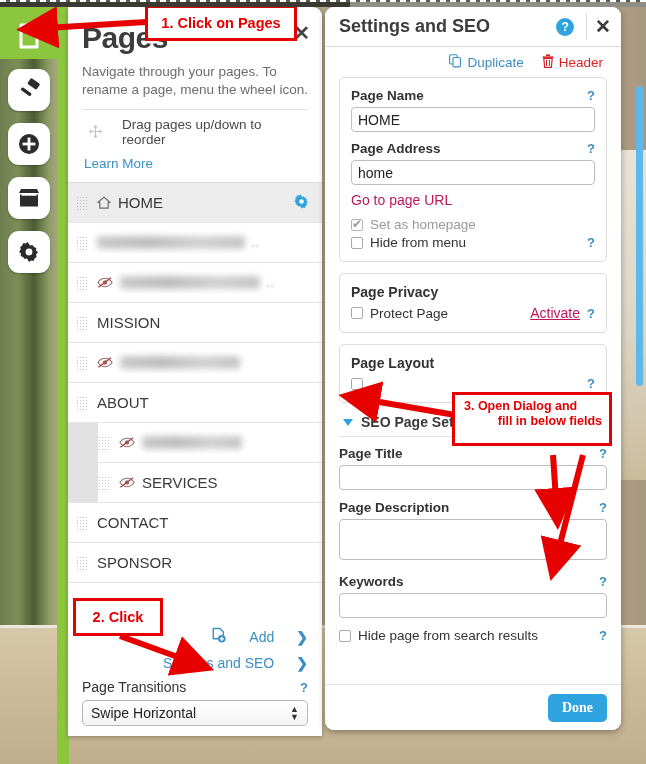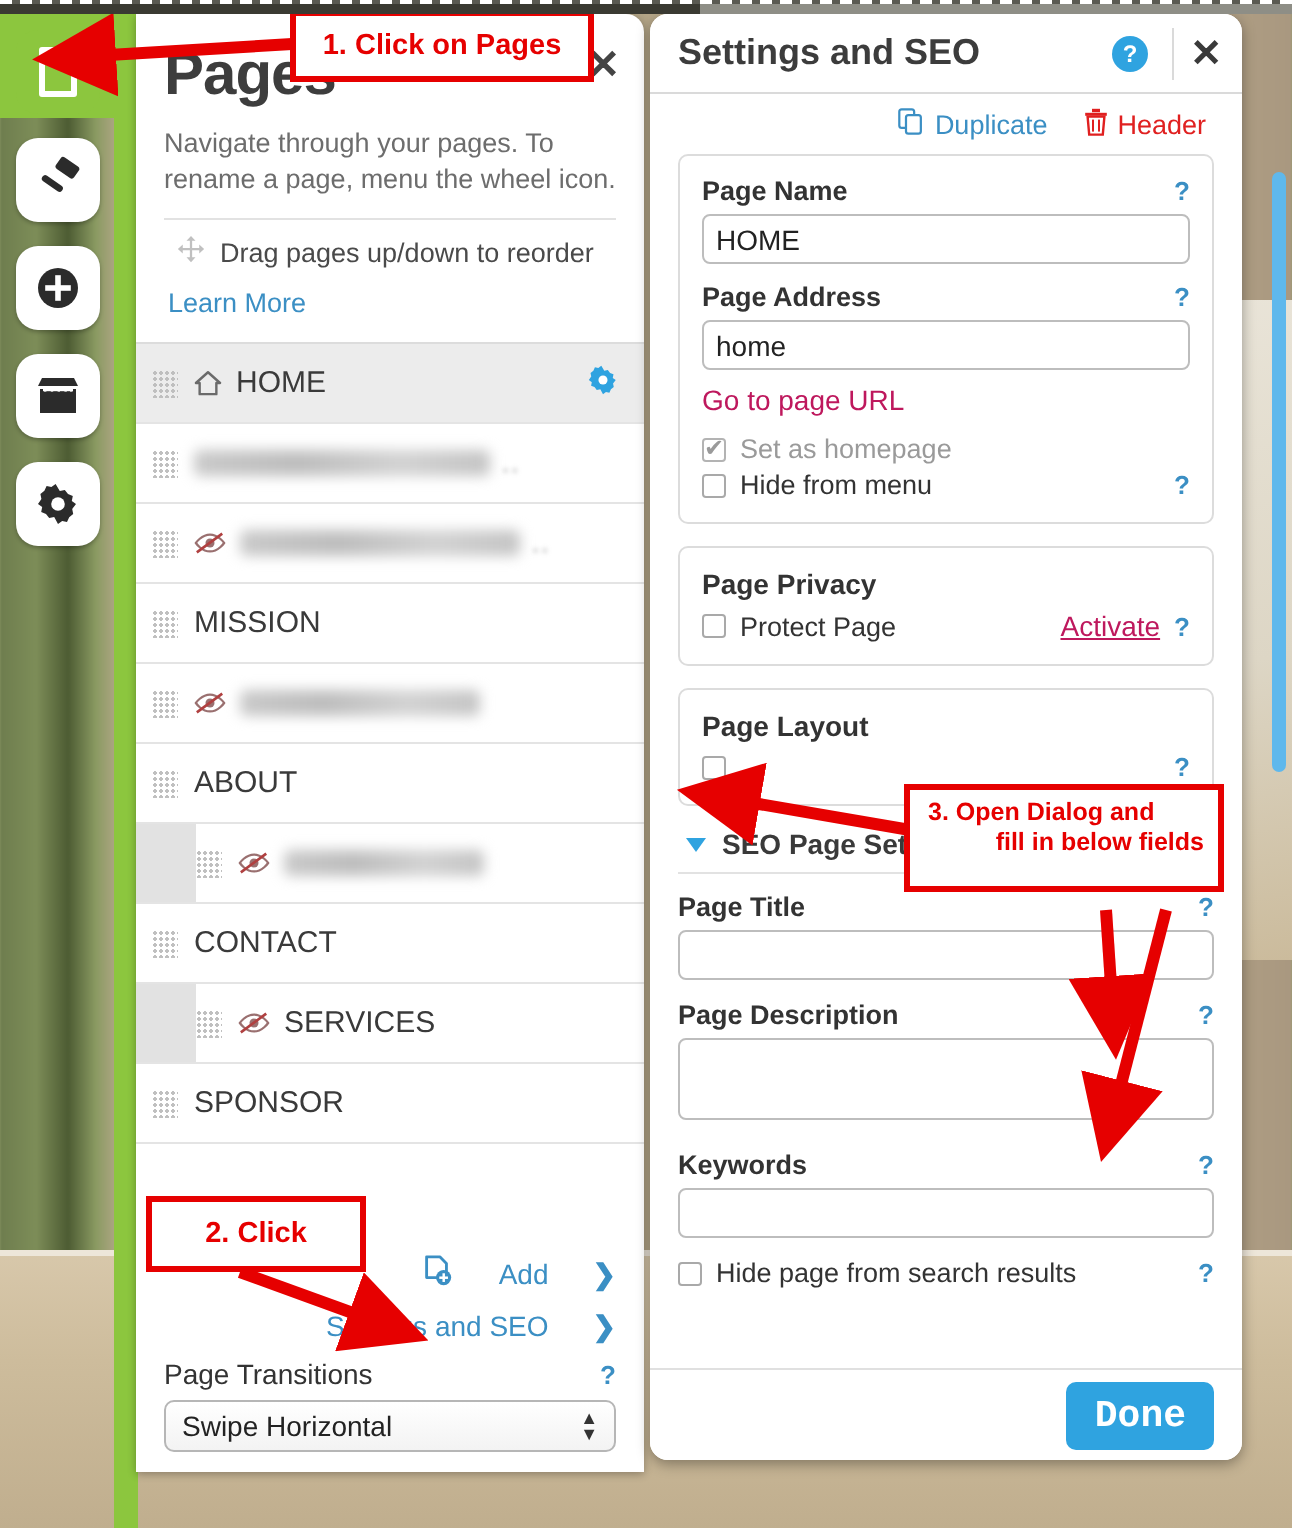--- a/index.html
+++ b/index.html
@@ -97,21 +97,21 @@
   #pages-close {
     position: absolute; right: 12px; top: 16px;
     font-size: 20px; font-weight: bold; color: #444;
     line-height: 1; cursor: pointer;
   }
   #pages-desc {
     margin-top: 8px; font-size: 13.5px; color: #6d6d6d; line-height: 18px;
   }
   #pages-hr { margin: 10px 0 4px 0; border-top: 1px solid #e2e2e2; }
   .hint-row {
-    display: flex; align-items: center; gap: 7px;
+    display: flex; align-items: center; gap: 19px;
     font-size: 13.5px; color: #4a4a4a; padding: 3px 0 3px 6px;
   }
   .hint-row .gl { color: #b6b6b6; font-size: 15px; line-height: 1; }
   #learn-more {
     display: inline-block; margin: 6px 0 0 2px;
     font-size: 13.5px; color: #3b8fc4; cursor: pointer;
   }
 
   
   #page-list {
@@ -269,33 +269,33 @@
     position: absolute; right: 3px; top: 86px; width: 7px; height: 300px;
     border-radius: 4px; background: #5fb8ec; z-index: 30; cursor: pointer;
   }
   #seo-footer {
     flex: none; height: 46px; border-top: 1px solid #e0e0e0;
     display: flex; align-items: center; justify-content: flex-end;
     padding-right: 14px; background: #fff;
   }
   #done-btn {
     background: #2fa3e0; color: #fff; border: none; border-radius: 5px;
-    font-size: 19px; font-weight: bold; padding: 6px 14px; cursor: pointer;
-    font-family: Liberation Mono, monospace;
+    font-size: 14px; font-weight: bold; padding: 6px 14px; cursor: pointer;
+    font-family: Liberation Serif, serif;
   }
 
   
   .anno-box {
     position: absolute; border: 3px solid #e60000; background: #fff;
     color: #e60000; font-weight: bold; z-index: 34;
     display: flex; align-items: center; justify-content: center;
     text-align: center; line-height: 15px;
   }
   #anno1 { left: 145px; top: 5px; width: 152px; height: 36px; font-size: 14.5px; }
-  #anno2 { left: 73px; top: 598px; width: 110px; height: 38px; font-size: 14.5px; }
+  #anno2 { left: 73px; top: 598px; width: 90px; height: 38px; font-size: 14.5px; }
   #anno3 {
     left: 452px; top: 392px; width: 160px; height: 54px;
     font-size: 12.5px; padding: 0 5px; background: #fff;
     align-items: flex-start; justify-content: flex-start;
     flex-direction: column; padding-top: 4px;
   }
   #anno3 .l1 { align-self: flex-start; padding-left: 4px;}
   #anno3 .l2 { align-self: flex-end; padding-right: 2px; }
   .anno-svg { position: absolute; inset: 0; z-index: 33; pointer-events: none; }
 </style>
@@ -438,34 +438,34 @@
         <span class="grip"></span>
         <span class="eye-hidden">
           <svg width="16" height="13" viewBox="0 0 17 13">
             <path d="M1 6.5S4 2 8.5 2 16 6.5 16 6.5 13 11 8.5 11 1 6.5 1 6.5z" fill="none" stroke="#9a7070" stroke-width="1.2"></path>
             <circle cx="8.5" cy="6.5" r="2.4" fill="#9a7070"></circle>
             <line x1="1.5" y1="11.5" x2="15" y2="1.5" stroke="#b04040" stroke-width="1.4"></line>
           </svg>
         </span>
         <span class="blur-label" style="width: 100px;"></span>
       </div>
-      <div class="page-row">
-        <span class="grip"></span>
-        <span class="row-label">CONTACT</span>
-      </div>
       <div class="page-row sub">
         <span class="grip"></span>
         <span class="eye-hidden">
           <svg width="16" height="13" viewBox="0 0 17 13">
             <path d="M1 6.5S4 2 8.5 2 16 6.5 16 6.5 13 11 8.5 11 1 6.5 1 6.5z" fill="none" stroke="#9a7070" stroke-width="1.2"></path>
             <circle cx="8.5" cy="6.5" r="2.4" fill="#9a7070"></circle>
             <line x1="1.5" y1="11.5" x2="15" y2="1.5" stroke="#b04040" stroke-width="1.4"></line>
           </svg>
         </span>
         <span class="row-label">SERVICES</span>
+      </div>
+      <div class="page-row">
+        <span class="grip"></span>
+        <span class="row-label">CONTACT</span>
       </div>
       <div class="page-row">
         <span class="grip"></span>
         <span class="row-label">SPONSOR</span>
       </div>
     </div>
 
   <div id="pages-foot">
     <div class="foot-link">
       <span>

